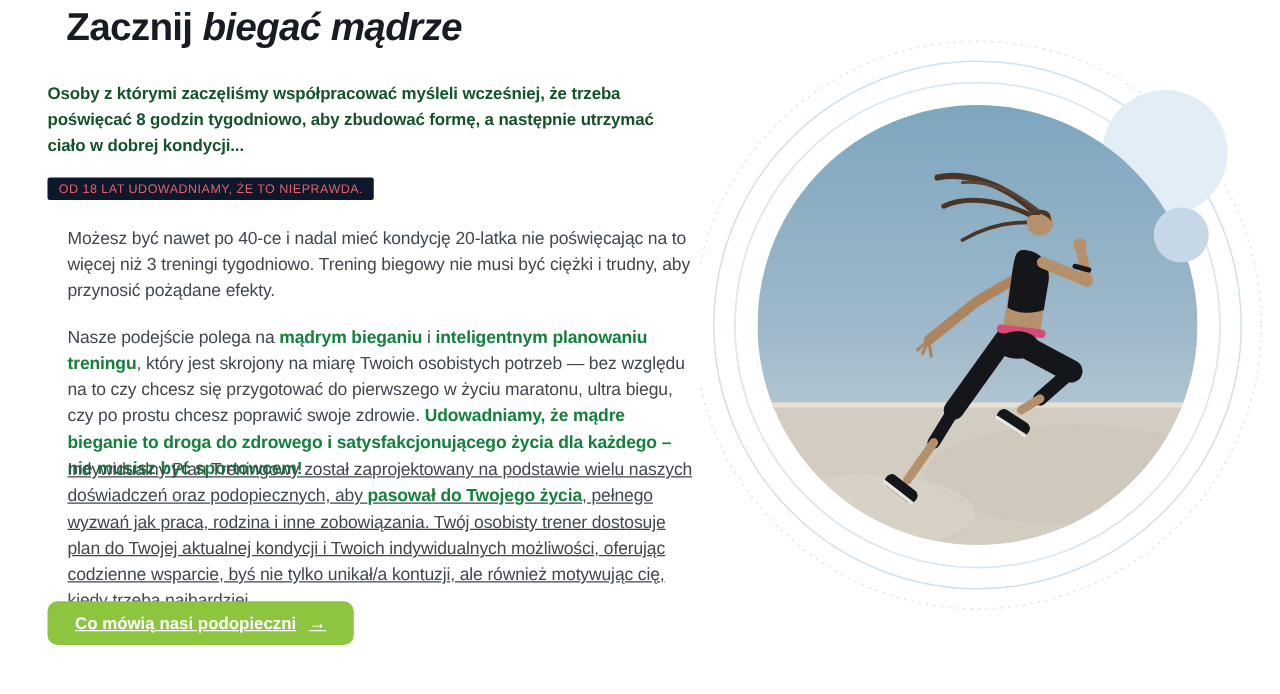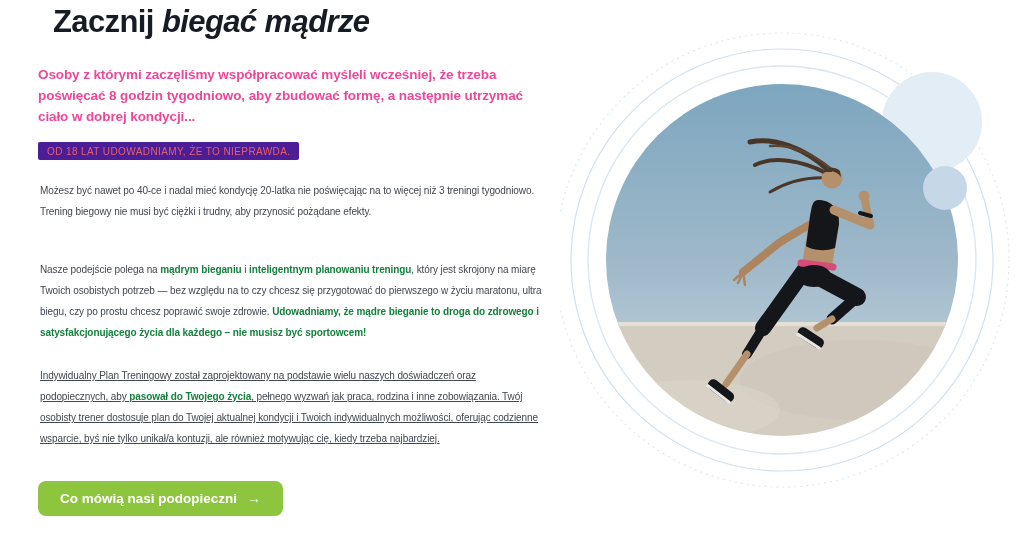--- a/index.html
+++ b/index.html
@@ -12,47 +12,47 @@
   }
   
   .hero-title {
     position:absolute; left:53px; top:4px;
     font-size:31px; font-weight:800; color:#171c24;
     letter-spacing:-0.6px; white-space:nowrap;
   }
   .hero-title .em { font-style:italic; }
   .intro {
     position:absolute; left:38px; top:64px; width:502px;
-    font-size:13.5px; font-weight:bold; color:#ec4899;
+    font-size:13.5px; font-weight:bold; color:#14532d;
     line-height:21px; letter-spacing:-0.1px;
   }
   .tag {
     position:absolute; left:38px; top:142px;
     display:inline-block;
-    background:#4c1d95; color:#e2616d;
+    background:#0f172a; color:#e2616d;
     font-size:10px; letter-spacing:0.4px;
     padding:4px 9px 3px; border-radius:2px;
   }
   .para {
-    position:absolute; left:40px; width:504px;
-    font-size:10px; color:#41474f;
+    position:absolute; left:54px; width:504px;
+    font-size:14px; color:#41474f;
     line-height:21px; letter-spacing:-0.1px;
   }
   .para strong { color:#15803d; }
   .p1 { top:180px; }
   .p2 { top:259px; }
   .p3 { top:365px;text-decoration:underline; }
   .cta {
     position:absolute; left:38px; top:481px;
     display:inline-flex; align-items:center; gap:10px;
     background:#8dc53f; color:#ffffff;
     font-family:"Liberation Sans", sans-serif;
     font-size:13.5px; font-weight:bold;
     border:none; border-radius:8px;
-    padding:9px 22px 10px; cursor:pointer;
+    padding:9px 22px 10px; cursor:pointer;text-decoration:underline;
   }
   .cta .arrow { font-size:14px; font-weight:normal; }
   
   .visual { position:absolute; left:560px; top:20px; width:464px; height:525px; }
 </style>
 </head>
 <body>
 
 <h1 class="hero-title"><span>Zacznij</span>&nbsp;<span class="em">biegać mądrze</span></h1>
 

